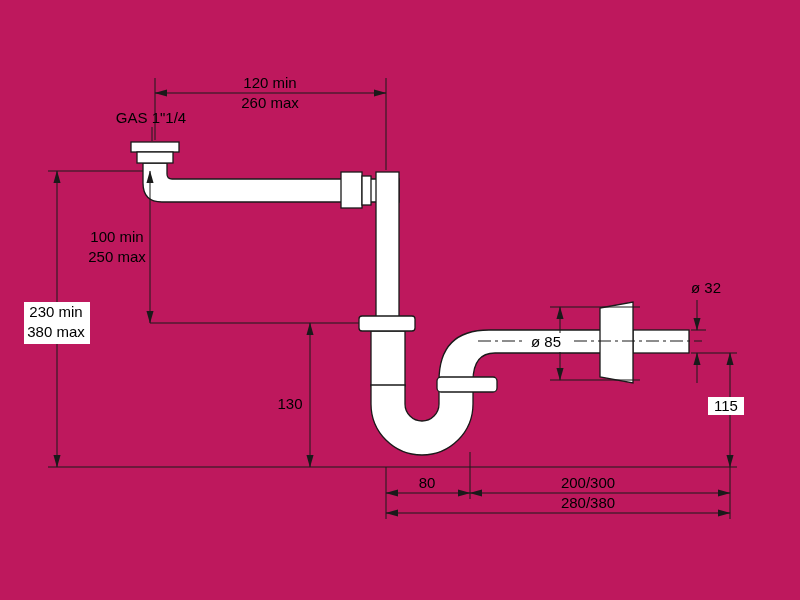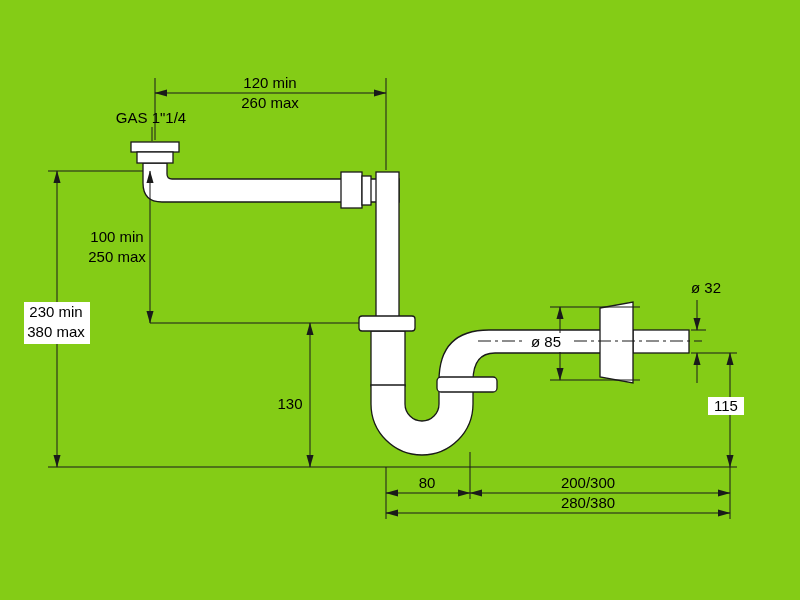--- a/index.html
+++ b/index.html
@@ -1,20 +1,20 @@
 <!DOCTYPE html>
 <html><head>
 <meta charset="utf-8">
 <style>
   html, body { margin: 0; padding: 0; background: #ffffff; }
   .canvas {
     position: relative;
     width: 800px;
     height: 600px;
-    background: #84cc16;
+    background: #be185d;
     overflow: hidden;
   }
   svg { display: block; }
   svg text {
     font-family: "Liberation Sans", sans-serif;
     font-size: 15px;
     fill: #000000;
   }
   .pipe   { fill: #ffffff; stroke: #1a1a1a; stroke-width: 1.3; }
   .dim    { stroke: #1a1a1a; stroke-width: 1; fill: none; }

